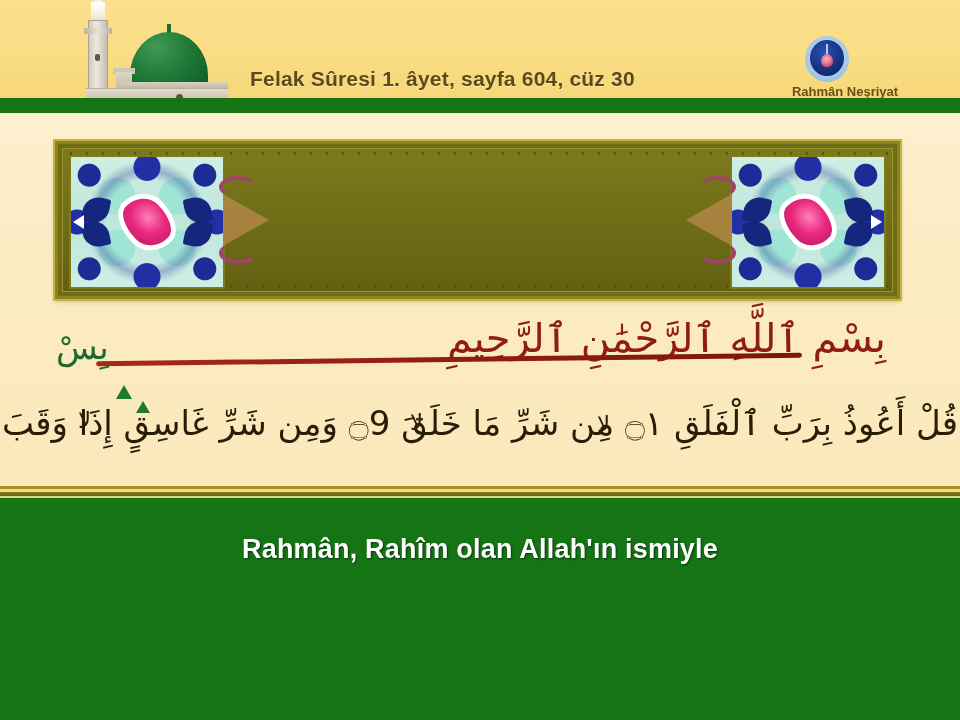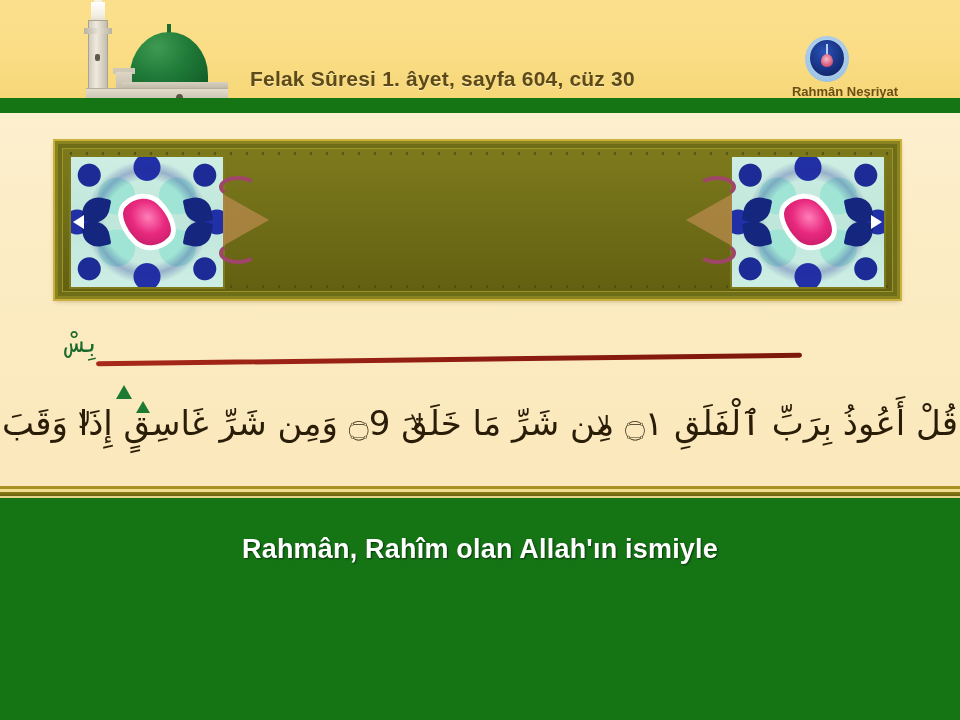--- a/index.html
+++ b/index.html
@@ -268,23 +268,23 @@
     white-space: nowrap;
     text-shadow: 0 1px 0 rgba(255,255,255,.35);
   }
   .bismillah-stretch {
     position: absolute; left: 96px; top: 44px; width: 706px; height: 5px;
     background: linear-gradient(90deg, #a8291a 0%, #8e1c10 55%, #7d170c 100%);
     border-radius: 3px;
     transform: rotate(-0.7deg);
   }
   .bism-green-a {
-    position: absolute; left: 68px; top: 14px;
-    font-family: Liberation Mono, monospace;
-    font-size: 27px; color: #1d6b2c;
+    position: absolute; left: 56px; top: 14px;
+    font-family: Liberation Sans, sans-serif;
+    font-size: 34px; color: #1d6b2c;
     direction: rtl;
   }
   .bism-marker {
     position: absolute; left: 116px; top: 72px;
     width: 0; height: 0;
     border-left: 8px solid transparent;
     border-right: 8px solid transparent;
     border-bottom: 14px solid #1d7a32;
   }
 
@@ -413,20 +413,21 @@
         <div class="wing right">
           <div class="wing-tip"></div>
           <div class="wing-hook u"></div>
           <div class="wing-hook d"></div>
         </div>
 
       </div>
     </div>
 
     <div class="bismillah-row">
+      <div class="bismillah-text">بِسْمِ ٱللَّهِ ٱلرَّحْمَٰنِ ٱلرَّحِيمِ</div>
       <div class="bismillah-stretch"></div>
       <div class="bism-green-a">بِسْ</div>
       <div class="bism-marker"></div>
     </div>
 
     <div class="ayah-row">
       <div class="ayah-text">قُلْ أَعُوذُ بِرَبِّ ٱلْفَلَقِ ۝١ مِن شَرِّ مَا خَلَقَ ۝9 وَمِن شَرِّ غَاسِقٍ إِذَا وَقَبَ</div>
       <div class="laam-mark lm1">لا</div>
       <div class="laam-mark lm2">لا</div>
       <div class="laam-mark lm3">لا</div>

